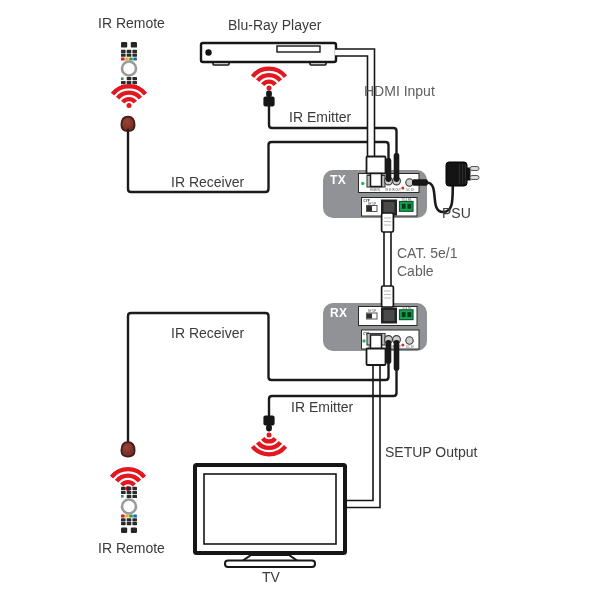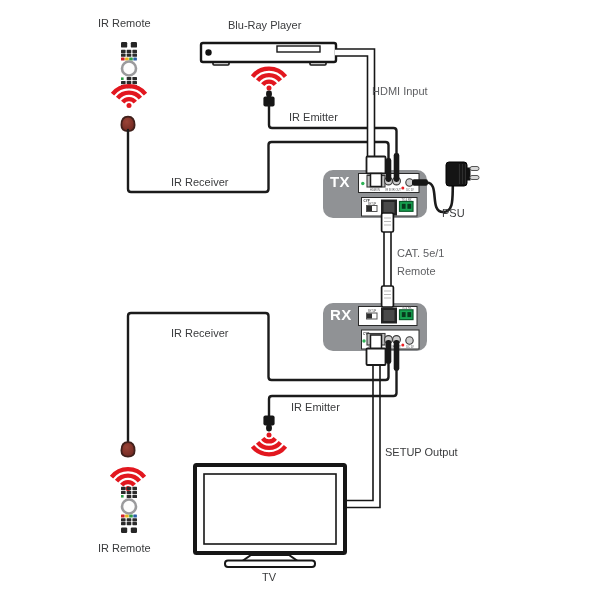--- a/index.html
+++ b/index.html
@@ -1,21 +1,21 @@
 <!DOCTYPE html>
 <html><head>
 <meta charset="utf-8">
 <style>
   html,body{margin:0;padding:0;background:#ffffff;}
   .stage{position:relative;width:600px;height:600px;overflow:hidden;background:#fff;
          font-family:"Liberation Sans","DejaVu Sans",sans-serif;}
   .art{position:absolute;left:0;top:0;}
-  .lbl{position:absolute;font-size:11px;line-height:12px;color:#3a3b3d;white-space:nowrap;}
+  .lbl{position:absolute;font-size:14px;line-height:12px;color:#3a3b3d;white-space:nowrap;}
   .lbl.grey{color:#5f6063;}
-  .unit-tag{position:absolute;font-size:15px;font-weight:bold;color:#ffffff;letter-spacing:.4px;}
+  .unit-tag{position:absolute;font-size:12px;font-weight:bold;color:#ffffff;letter-spacing:.4px;}
   .micro{font-size:2.6px;fill:#4a4a4c;}
   .microb{font-size:3px;font-weight:bold;fill:#2f2f31;}
 </style>
 </head>
 <body>
 
 <div class="stage">
 
 <svg class="art" width="600" height="600" viewBox="0 0 600 600">
   <defs>
@@ -206,26 +206,26 @@
   </g>
 
   <use href="#bulb" transform="translate(128,449.5)"></use>
   <use href="#waves" transform="translate(128,490)"></use>
   <use href="#remote" transform="translate(129,533) scale(1,-1)"></use>
 </svg>
 
 <span class="lbl" style="left:98px;top:16.5px">IR Remote</span>
 <span class="lbl" style="left:228px;top:19px">Blu-Ray Player</span>
 <span class="lbl" style="left:289px;top:110.5px">IR Emitter</span>
-<span class="lbl grey" style="left:372px;top:84.5px">HDMI Input</span>
+<span class="lbl grey" style="left:364px;top:84.5px">HDMI Input</span>
 <span class="lbl" style="left:171px;top:175.5px">IR Receiver</span>
 <span class="unit-tag" style="left:330px;top:173px">TX</span>
 <span class="lbl" style="left:442px;top:207px">PSU</span>
 <span class="lbl grey" style="left:397px;top:247px">CAT. 5e/1</span>
-<span class="lbl grey" style="left:397px;top:264.5px">Remote</span>
+<span class="lbl grey" style="left:397px;top:264.5px">Cable</span>
 <span class="unit-tag" style="left:330px;top:306px">RX</span>
 <span class="lbl" style="left:171px;top:326.5px">IR Receiver</span>
 <span class="lbl" style="left:291px;top:400.5px">IR Emitter</span>
 <span class="lbl" style="left:385px;top:445.5px">SETUP Output</span>
 <span class="lbl" style="left:262px;top:571px">TV</span>
 <span class="lbl" style="left:98px;top:542px">IR Remote</span>
 
 </div>
 
 </body></html>

